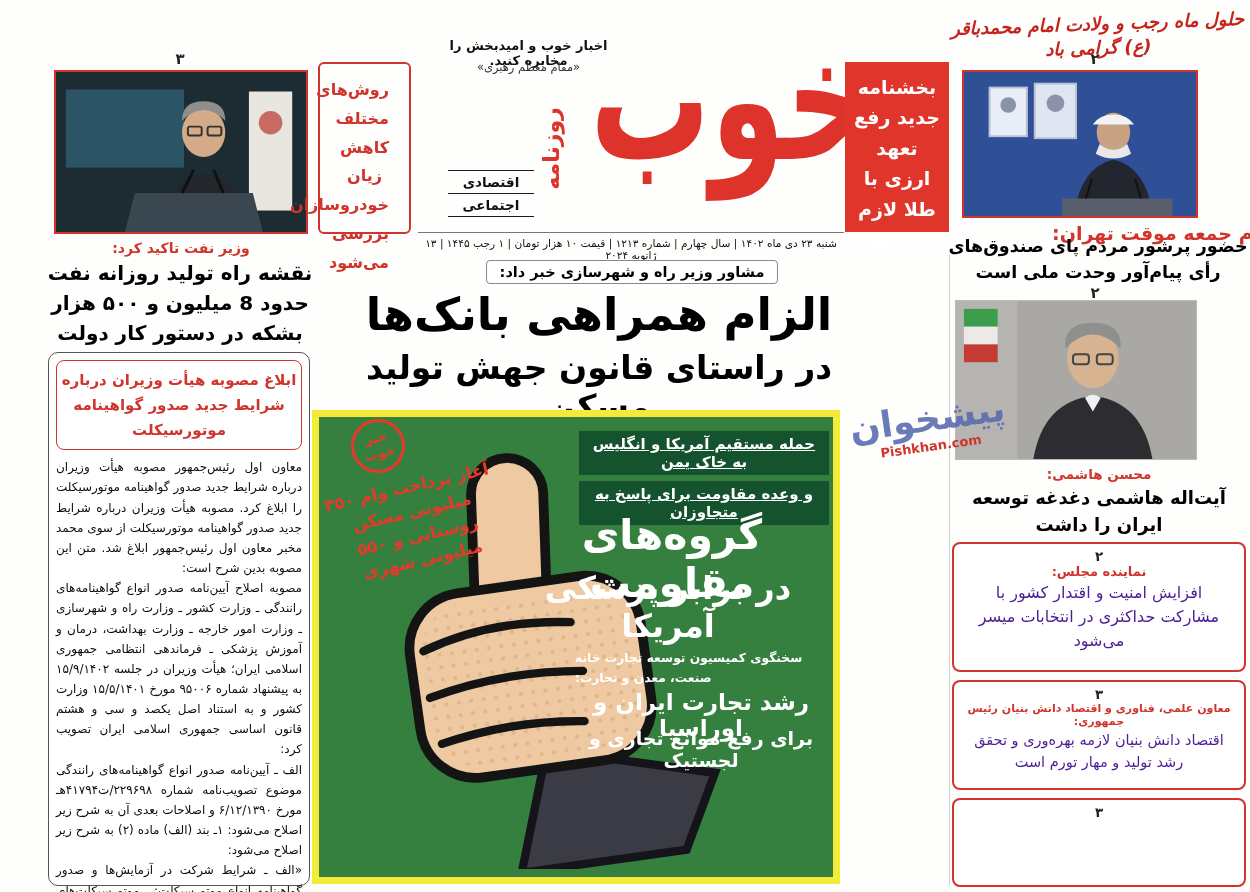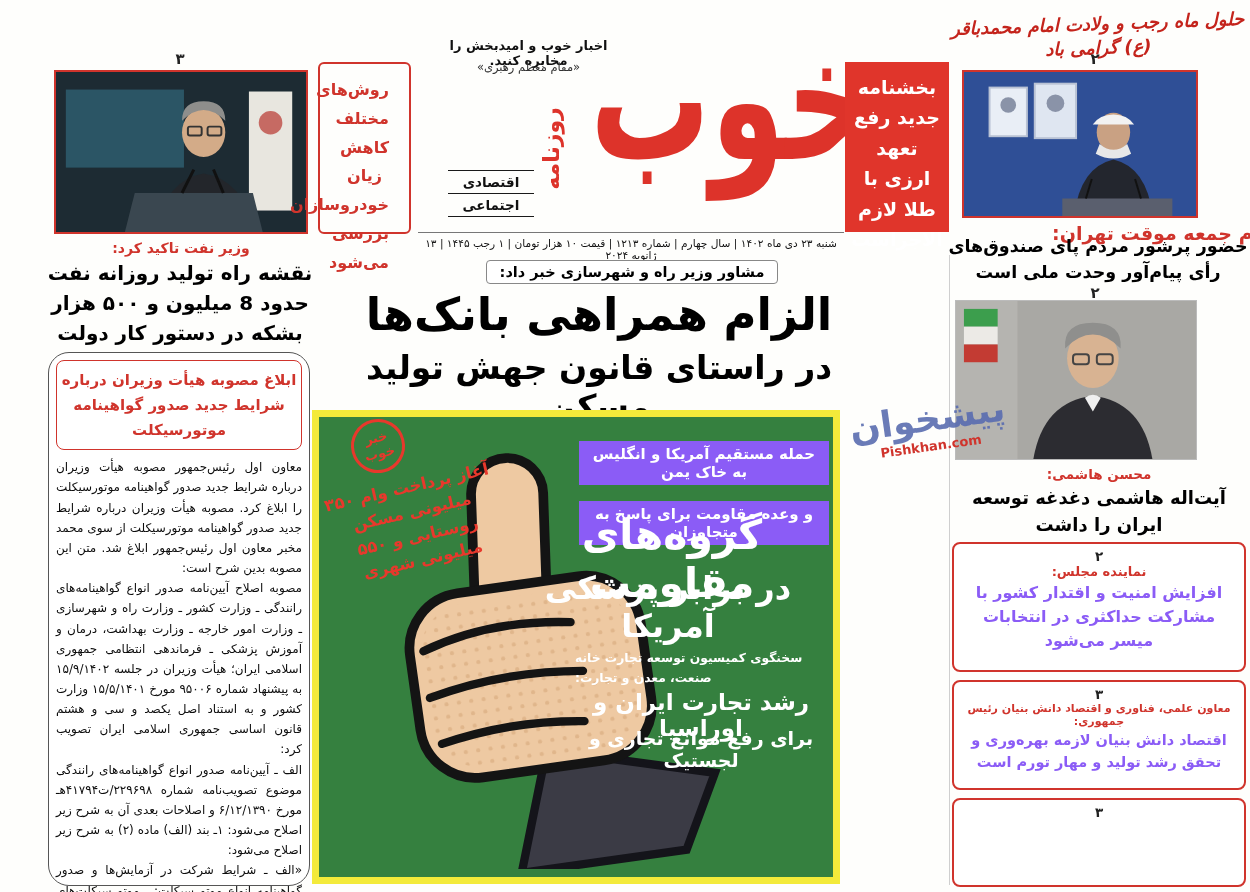--- a/index.html
+++ b/index.html
@@ -67,39 +67,39 @@
   #hashemi-headline { left:958px; top:484px; width:282px; font-size:18px;
     font-weight:800; text-align:center; line-height:1.5; color:#000; }
   .red-box { border:2px solid #d0342c; border-radius:8px; text-align:center;
     background:#fff; padding-top:4px; }
   #mp-box { left:952px; top:542px; width:294px; height:130px; }
   #science-box { left:952px; top:680px; width:294px; height:110px; }
   #rental-box { left:952px; top:798px; width:294px; height:89px; }
   .box-num { font-size:13.5px; font-weight:bold; color:#222; }
   .box-kicker { color:#d0342c; font-size:13px; font-weight:800; padding:0 6px; }
   .box-kicker.small { font-size:11px; }
-  .box-headline { font-size:16px; font-weight:700; line-height:1.5;
-    padding:2px 10px; color:#8b5cf6; }
+  .box-headline { font-size:16px; font-weight:400; line-height:1.5;
+    padding:2px 10px; color:#4c1d95; }
   #science-box .box-headline { font-size:14.5px; }
   #rental-box .box-headline { font-size:15.5px; line-height:1.45; padding:0 14px; }
 
   
   #feature { left:312px; top:410px; width:528px; height:474px;
     background:#35803f; border:7px solid #f3ea3a; }
   #hand-svg { position:absolute; left:0px; top:22px; width:430px; height:430px; }
   #stamp-badge { position:absolute; left:32px; top:2px; width:54px; height:54px;
     border:3px solid #e8382c; border-radius:50%; color:#e8382c; font-size:13px;
     font-weight:800; display:flex; align-items:center; justify-content:center;
     text-align:center; transform:rotate(-14deg); line-height:1.2; padding:2px; }
   #stamp-text { position:absolute; left:0px; top:58px; width:192px;
     color:#e8382c; font-size:16.5px; font-weight:800; text-align:center;
     transform:rotate(-13deg); line-height:1.5; }
   #yemen { position:absolute; right:4px; top:8px; width:250px; text-align:center; }
-  .yemen-line { display:inline-block; background:#8b5cf6; color:#fff;
-    font-size:15px; font-weight:700; padding:4px 9px; margin-top:16px; }
+  .yemen-line { display:inline-block; background:#14532d; color:#fff;
+    font-size:15px; font-weight:700; padding:4px 9px; margin-top:6px;text-decoration:underline; }
   #feature-h1 { position:absolute; right:0px; top:94px; width:322px; color:#fff;
     font-size:41px; font-weight:900; text-align:center; }
   #feature-h2 { position:absolute; right:0px; top:152px; width:330px; color:#fff;
     font-size:32px; font-weight:900; text-align:center; }
   #trade-kicker { position:absolute; right:6px; top:232px; width:252px;
     color:#fff; font-size:12.3px; font-weight:700; text-align:left; line-height:1.6; }
   #trade-l1 { position:absolute; right:6px; top:272px; width:252px; color:#fff;
     font-size:23px; font-weight:900; text-align:center; }
   #trade-l2 { position:absolute; right:6px; top:310px; width:252px; color:#fff;
     font-size:19px; font-weight:900; text-align:center; }
@@ -109,21 +109,21 @@
   #oil-photo { left:54px; top:70px; width:254px; height:164px;
     border:2px solid #d0342c; }
   #oil-kicker { left:54px; top:240px; width:254px; font-size:14px;
     font-weight:800; text-align:center; }
   #oil-headline { left:44px; top:258px; width:272px; font-size:20px;
     font-weight:800; text-align:center; line-height:1.5; color:#000; }
   #auto-box { left:318px; top:62px; width:93px; height:172px;
     border:2px solid #d0342c; border-radius:6px; color:#d0342c; font-weight:800;
     font-size:16px; text-align:center; line-height:1.8; padding:12px 20px; }
   #license-box { left:48px; top:352px; width:262px; height:534px;
-    border:1.2px solid #555; border-radius:21px; padding:7px; background:#fff; }
+    border:1.2px solid #555; border-radius:10px; padding:7px; background:#fff; }
   #license-title { border:1.8px solid #d0342c; border-radius:8px; color:#d0342c;
     font-size:15px; font-weight:800; text-align:center; padding:7px 2px;
     line-height:1.65; }
   #license-body { margin-top:7px; font-size:12px; line-height:1.68;
     text-align:justify; white-space:pre-line; color:#0d0d0d; }
   #license-more { color:#d0342c; font-weight:800; font-size:11px;
     margin-top:3px; text-align:left; }
 
   
   #watermark { left:850px; top:398px; transform:rotate(-8deg);

